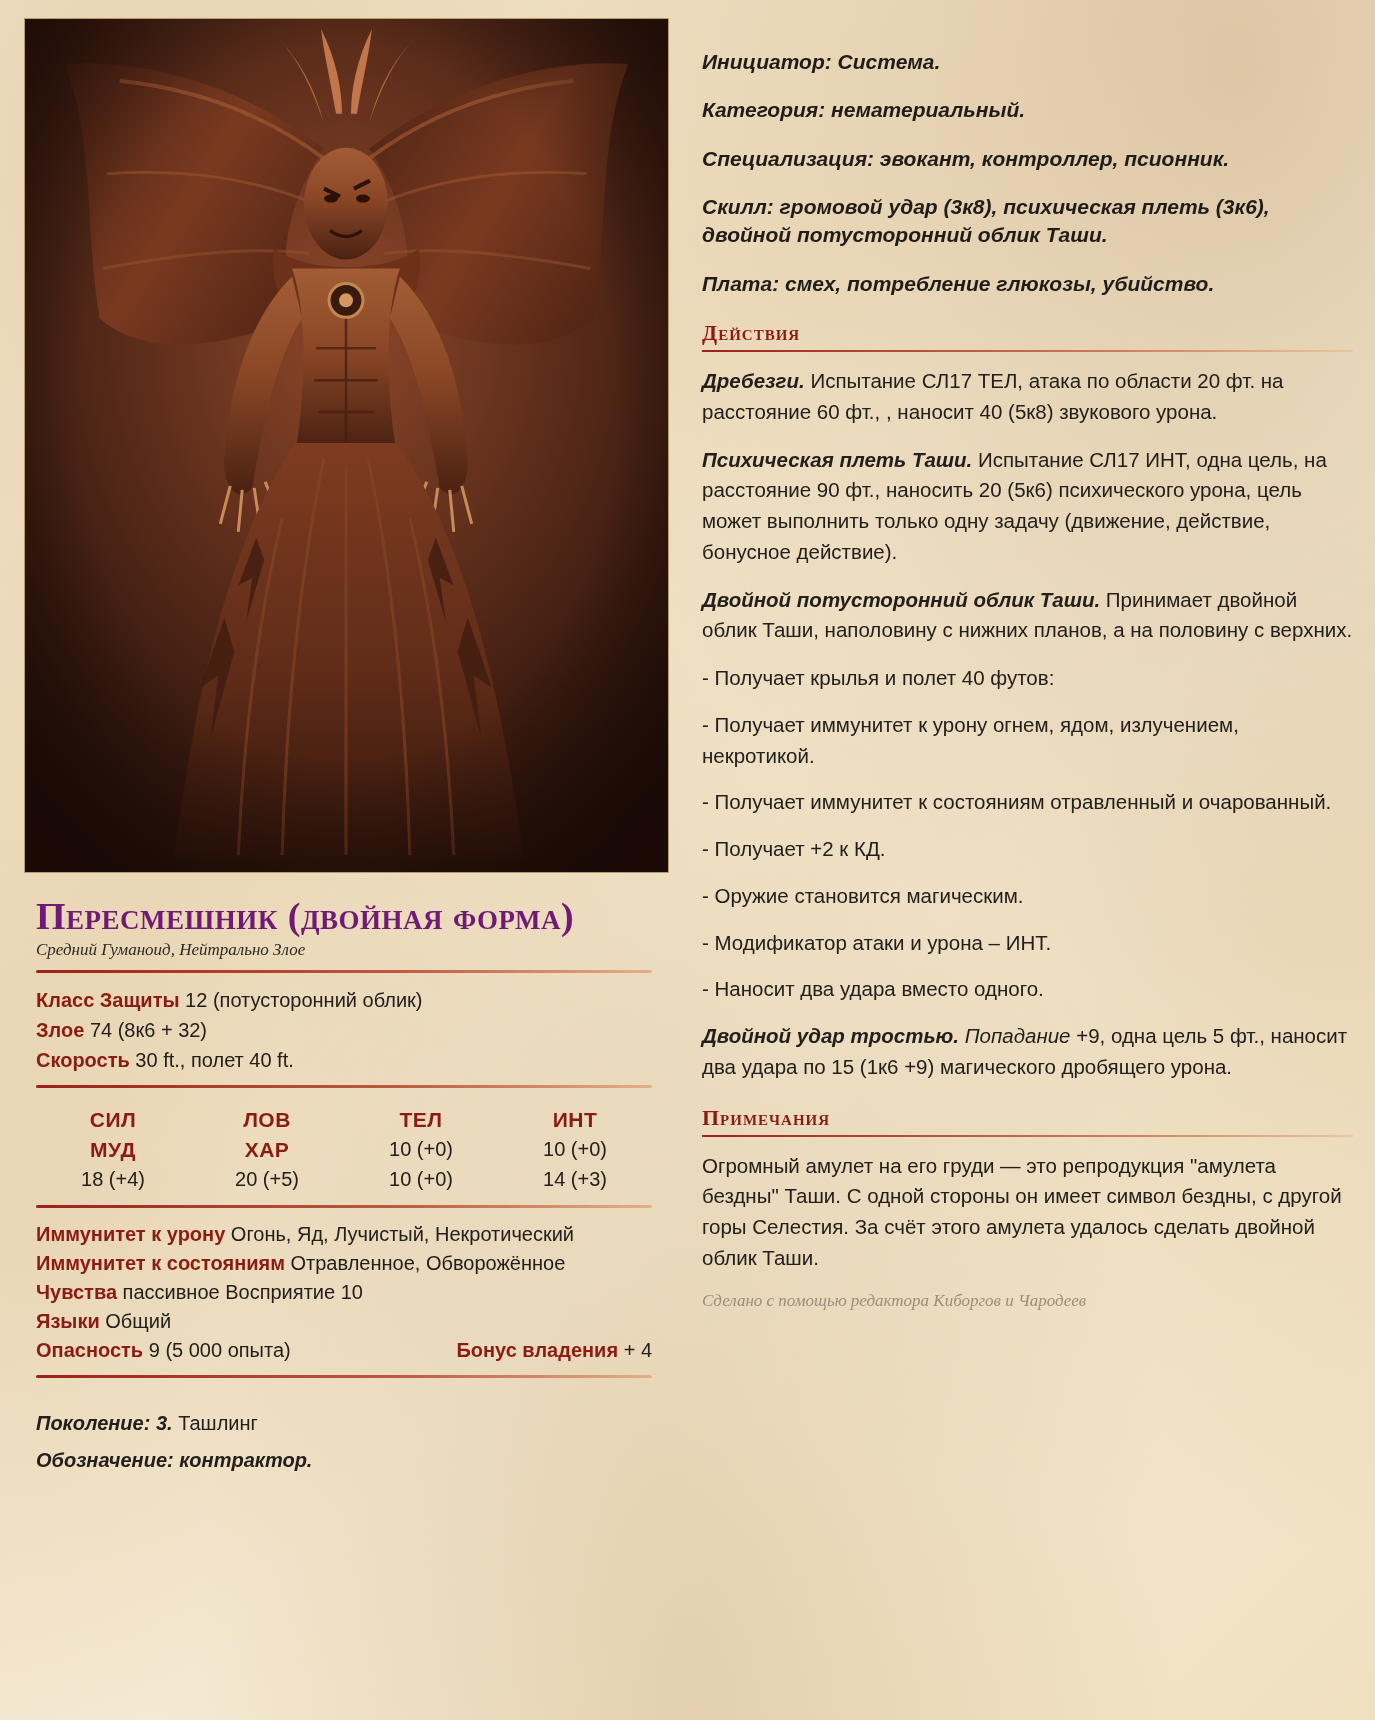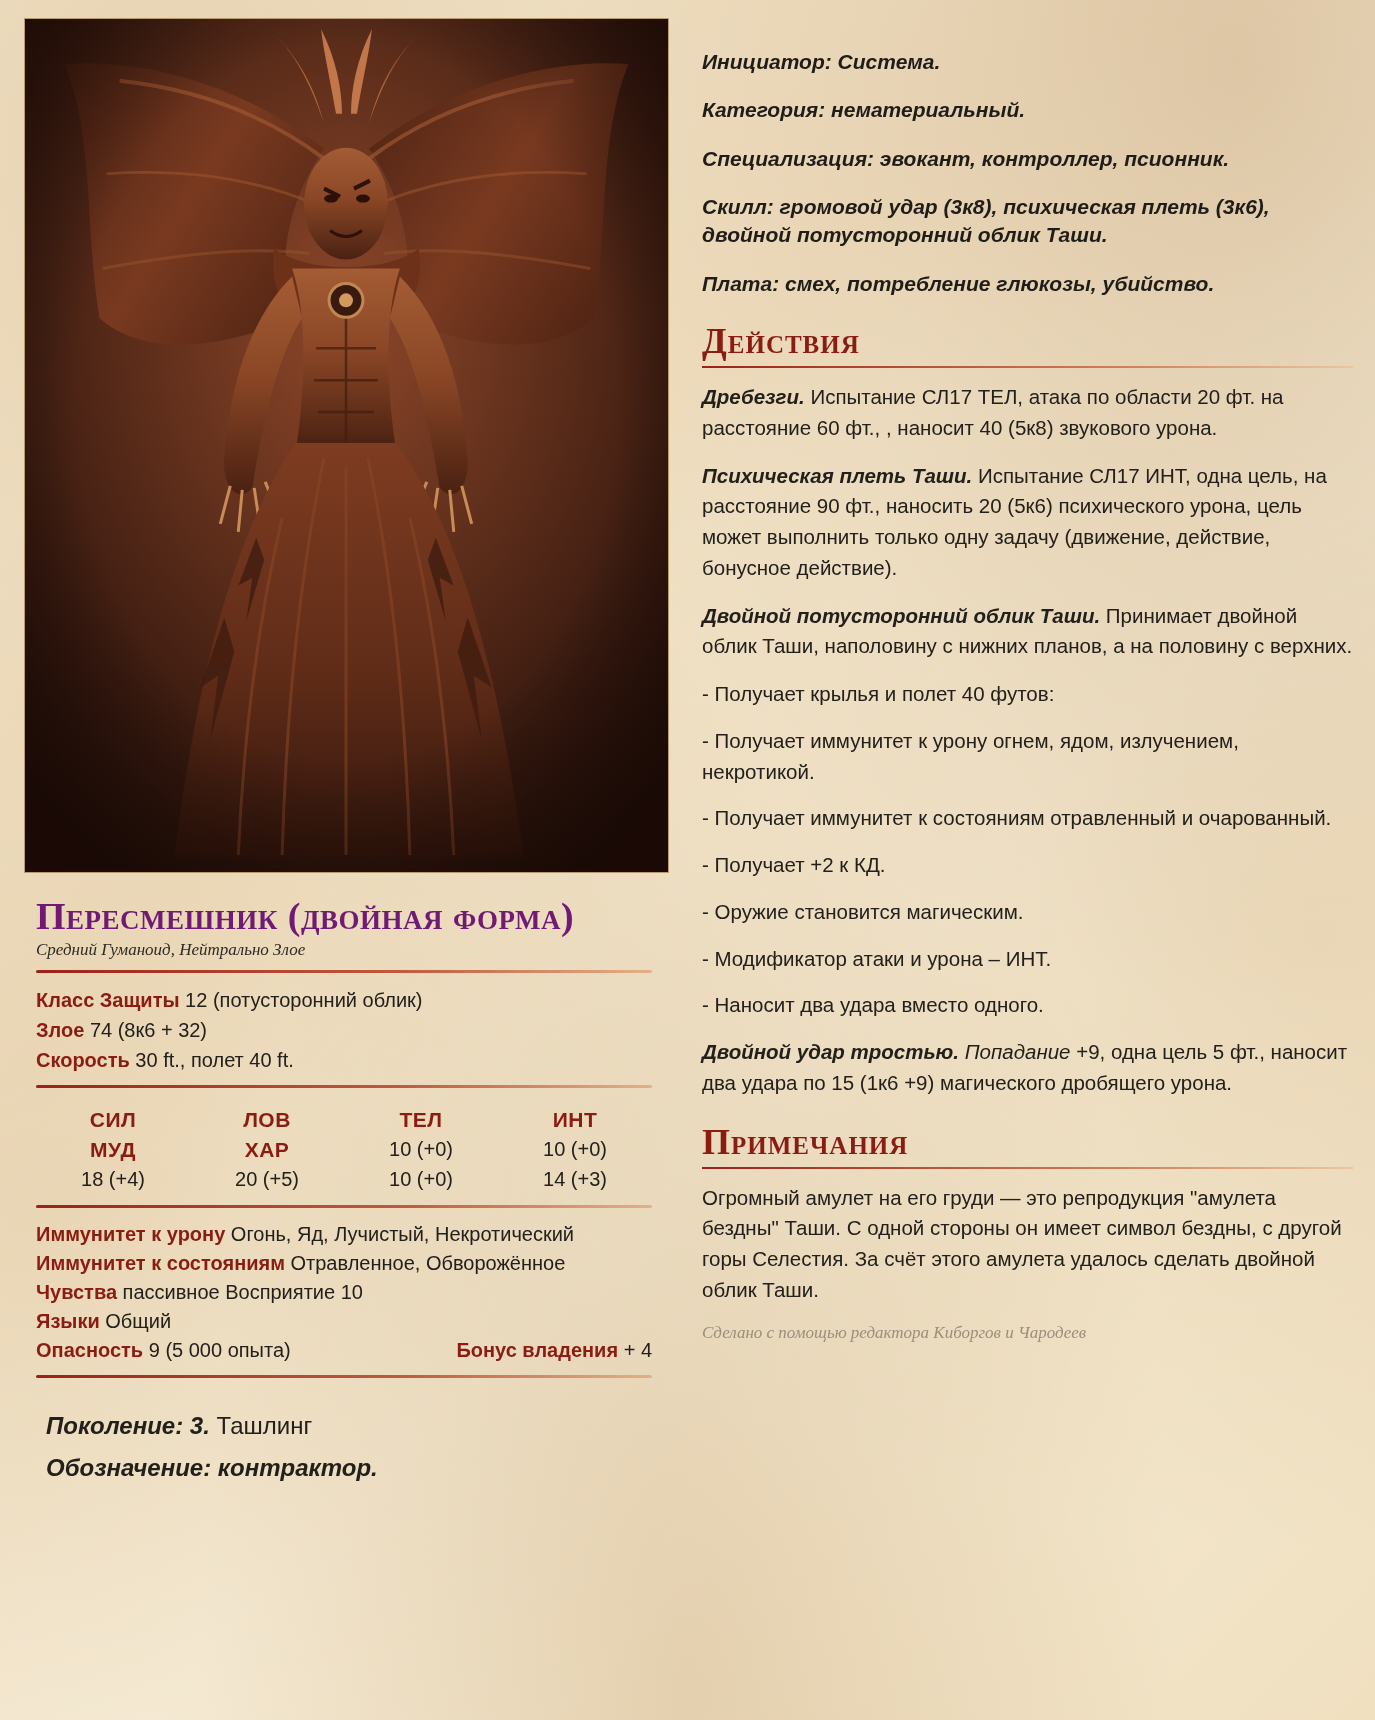--- a/index.html
+++ b/index.html
@@ -111,43 +111,42 @@
     display: flex;
     justify-content: space-between;
     align-items: baseline;
     font-size: 20px;
   }
   .danger-row .prof { color: #8a1c12; font-weight: bold; }
   .danger-row .prof .val { color: #23201c; font-weight: normal; }
 
   .footer-meta { margin: 34px 12px 0 12px; }
   .footer-meta div {
-    font-size: 24px;
+    font-size: 20px;
     font-style: italic;
     color: #23201c;
     margin-bottom: 14px;
-    margin-left: 10px;
   }
   .footer-meta b { color: #23201c; font-weight: bold; }
   .footer-meta .plain { font-style: normal; }
 
   
   .meta-line {
     font-family: "Liberation Sans", sans-serif;
     font-style: italic;
     font-weight: bold;
     font-size: 21px;
     color: #201d19;
     line-height: 1.35;
     margin-bottom: 20px;
   }
   .section-head {
     font-family: "Liberation Serif", serif;
     color: #8a1c12;
-    font-size: 36px;
+    font-size: 22px;
     font-weight: bold;
     font-variant: small-caps;
     letter-spacing: 1px;
     margin: 22px 0 4px 0;
   }
   .section-rule {
     height: 2px;
     background: linear-gradient(to right, #9b2218 0%, #cf7f5c 65%, #eac6a2 100%);
     margin-bottom: 14px;
   }

